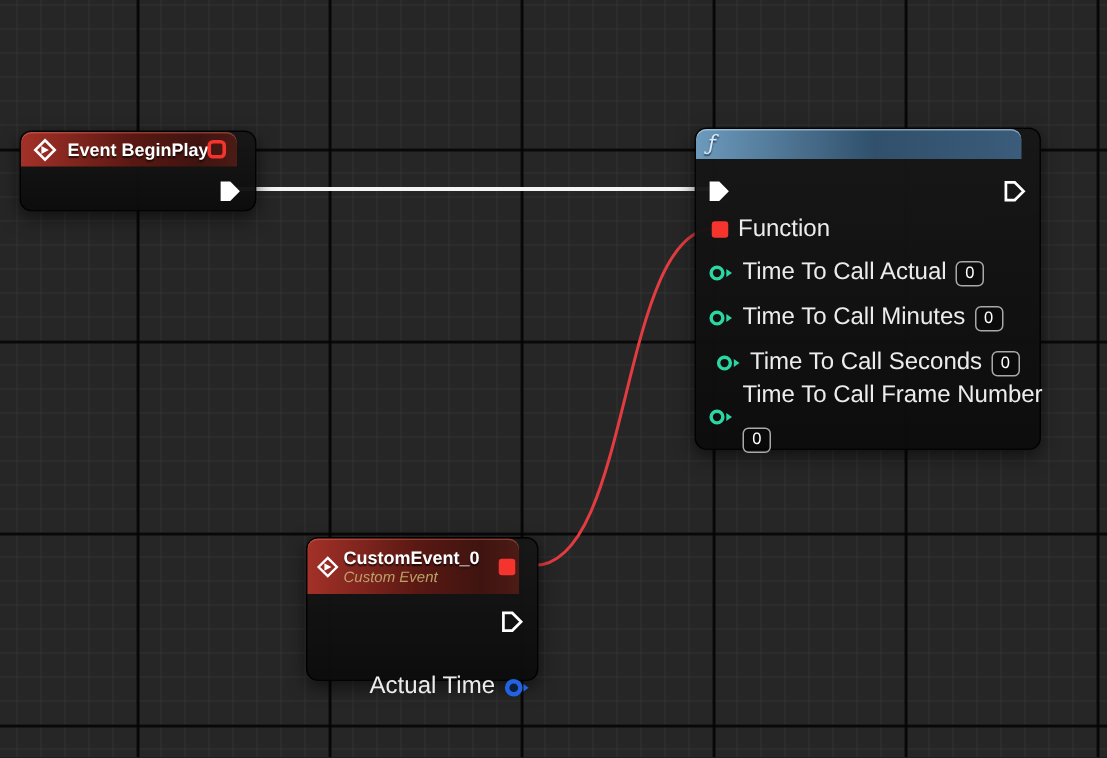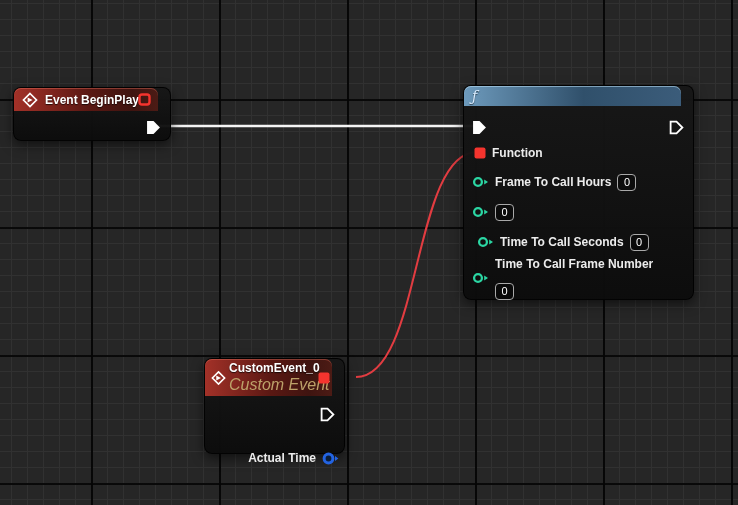--- a/index.html
+++ b/index.html
@@ -42,34 +42,34 @@
   .hdr-blue{
     background:linear-gradient(to right,#6d9abc,#30506b 55%,#3b5c7a);
     box-shadow:inset 0 1px 0 rgba(190,225,248,0.55);
   }
   .title{
     color:#fff;font-size:12px;font-weight:bold;
     text-shadow:0 1px 1px rgba(0,0,0,0.7);
     white-space:nowrap;
   }
   .subtitle{
-    color:#bca169;font-size:16px;font-style:italic;
+    color:#bca169;font-size:10px;font-style:italic;
     white-space:nowrap;
   }
   .two-line{flex-direction:column;align-items:flex-start;justify-content:center;gap:1px;padding-left:24px;}
   .hdr-icon{position:absolute;left:6px;top:50%;transform:translateY(-50%);}
   .ficon{
     font-family:"DejaVu Serif", serif;font-style:italic;
     color:#d9ecff;font-size:14px;line-height:14px;
     text-shadow:0 1px 1px rgba(0,0,0,0.6);
   }
   .row{
     position:absolute;display:flex;align-items:center;gap:6px;height:24px;
   }
-  .pinlabel{color:#ececec;font-size:12px;white-space:nowrap;font-weight:bold;}
+  .pinlabel{color:#ececec;font-size:16px;white-space:nowrap;}
   .valuebox{
     min-width:9px;height:15px;line-height:15px;
     padding:0 4px;border:1px solid #a9a9a9;border-radius:4px;
     background:rgba(0,0,0,0.3);
     color:#fff;font-size:11px;text-align:center;
   }
   .col{display:flex;flex-direction:column;align-items:flex-start;gap:12px;}
   .pin-right{position:absolute;display:flex;align-items:center;gap:6px;height:24px;}
 </style>
 </head>
@@ -116,29 +116,30 @@
         <rect x="0.5" y="0.5" width="11" height="11" rx="2" fill="#f5342e"></rect>
       </svg>
       <span class="pinlabel">Function</span>
     </div>
 
     <div class="row" style="left:8px;top:84px;">
       <svg width="17" height="12" viewBox="0 0 17 12">
         <circle cx="6" cy="6" r="3.9" fill="none" stroke="#2bd6a3" stroke-width="2.3"></circle>
         <path d="M12.2,3.4 L16,6 L12.2,8.6 Z" fill="#2bd6a3"></path>
       </svg>
-      <span class="pinlabel">Frame To Call Hours</span>
+      <span class="pinlabel">Time To Call Actual</span>
       <span class="valuebox">0</span>
     </div>
 
     <div class="row" style="left:8px;top:114px;">
       <svg width="17" height="12" viewBox="0 0 17 12">
         <circle cx="6" cy="6" r="3.9" fill="none" stroke="#2bd6a3" stroke-width="2.3"></circle>
         <path d="M12.2,3.4 L16,6 L12.2,8.6 Z" fill="#2bd6a3"></path>
       </svg>
+      <span class="pinlabel">Time To Call Minutes</span>
       <span class="valuebox">0</span>
     </div>
 
     <div class="row" style="left:13px;top:144px;">
       <svg width="17" height="12" viewBox="0 0 17 12">
         <circle cx="6" cy="6" r="3.9" fill="none" stroke="#2bd6a3" stroke-width="2.3"></circle>
         <path d="M12.2,3.4 L16,6 L12.2,8.6 Z" fill="#2bd6a3"></path>
       </svg>
       <span class="pinlabel">Time To Call Seconds</span>
       <span class="valuebox">0</span>
@@ -149,21 +150,21 @@
         <circle cx="6" cy="6" r="3.9" fill="none" stroke="#2bd6a3" stroke-width="2.3"></circle>
         <path d="M12.2,3.4 L16,6 L12.2,8.6 Z" fill="#2bd6a3"></path>
       </svg>
       <div class="col">
         <span class="pinlabel">Time To Call Frame Number</span>
         <span class="valuebox">0</span>
       </div>
     </div>
   </div>
 
-  <div class="node" style="left:204px;top:358px;width:141px;height:96px;">
+  <div class="node" style="left:204px;top:358px;width:155px;height:96px;">
     <div class="hdr hdr-red two-line" style="height:37px;">
       <svg class="hdr-icon" width="15" height="15" viewBox="0 0 16 16">
         <path d="M8,1.5 L14.5,8 L8,14.5 L1.5,8 Z" fill="none" stroke="#ffffff" stroke-width="1.7"></path>
         <path d="M5.6,5.4 L10.6,8 L5.6,10.6 Z" fill="#ffffff"></path>
       </svg>
       <span class="title">CustomEvent_0</span>
       <span class="subtitle">Custom Event</span>
       <svg width="12" height="12" viewBox="0 0 12 12" style="position:absolute;right:2px;top:13px;">
         <rect x="0.5" y="0.5" width="11" height="11" rx="2" fill="#f5342e"></rect>
       </svg>

